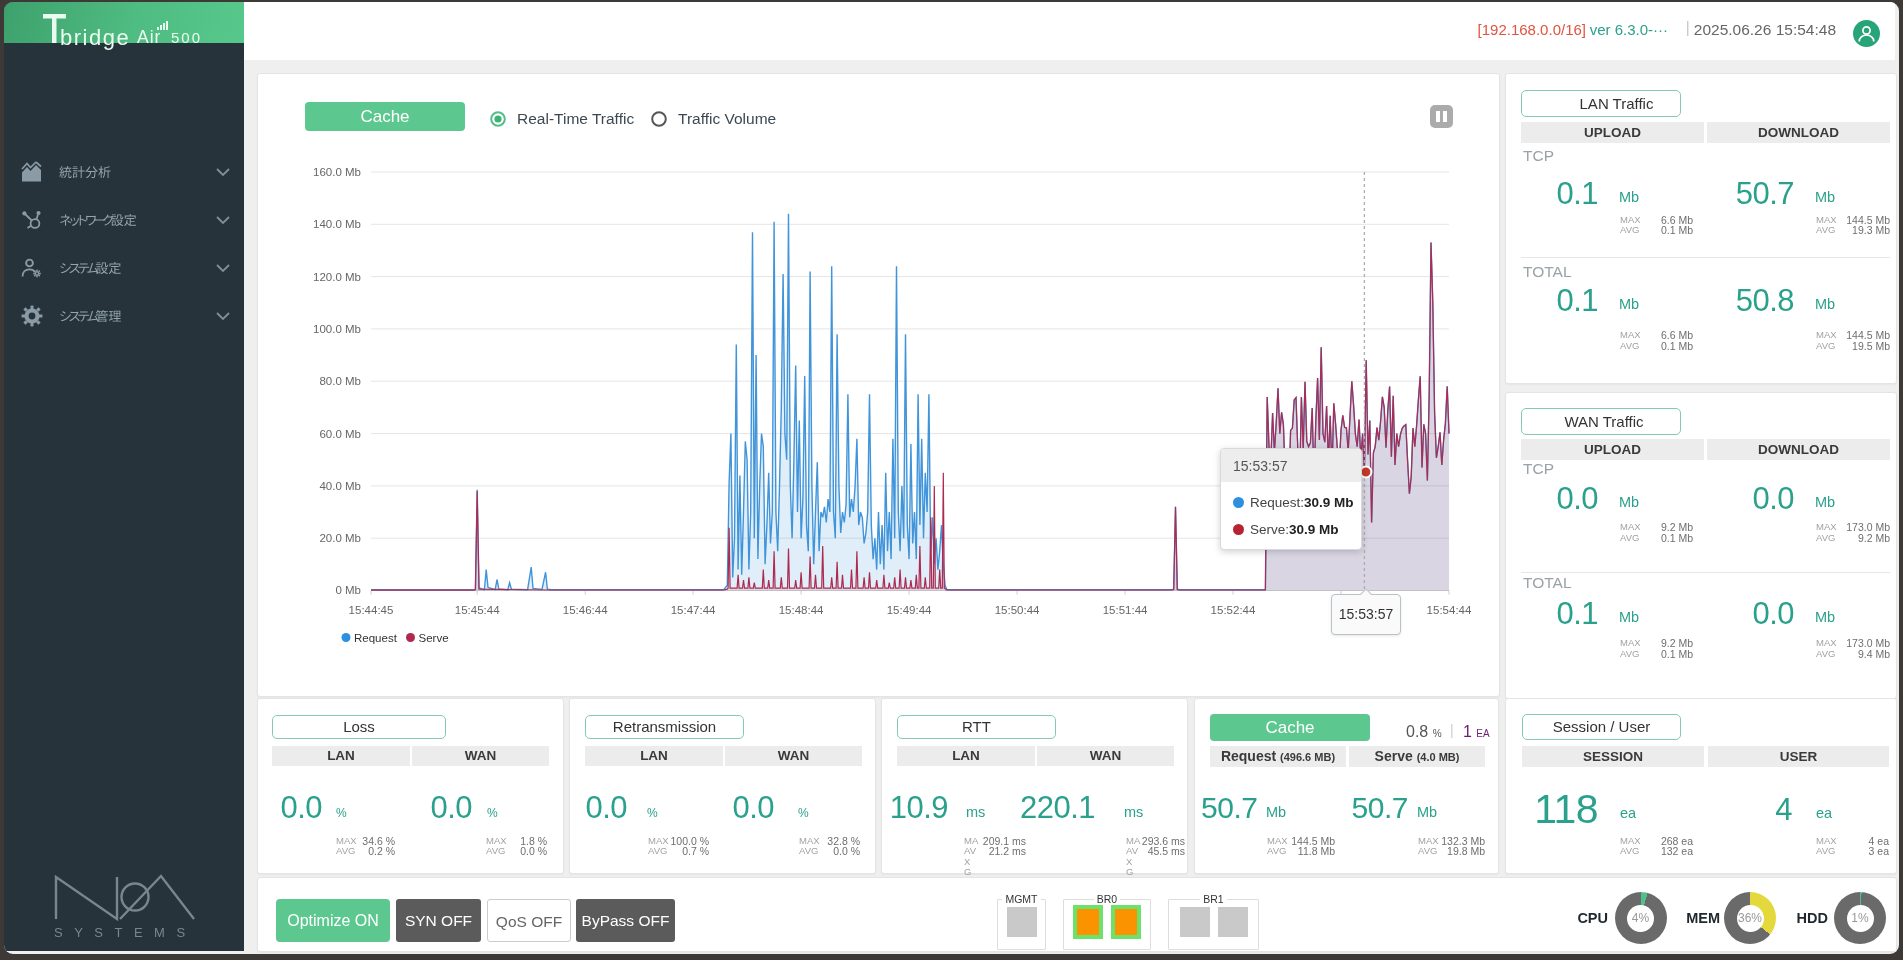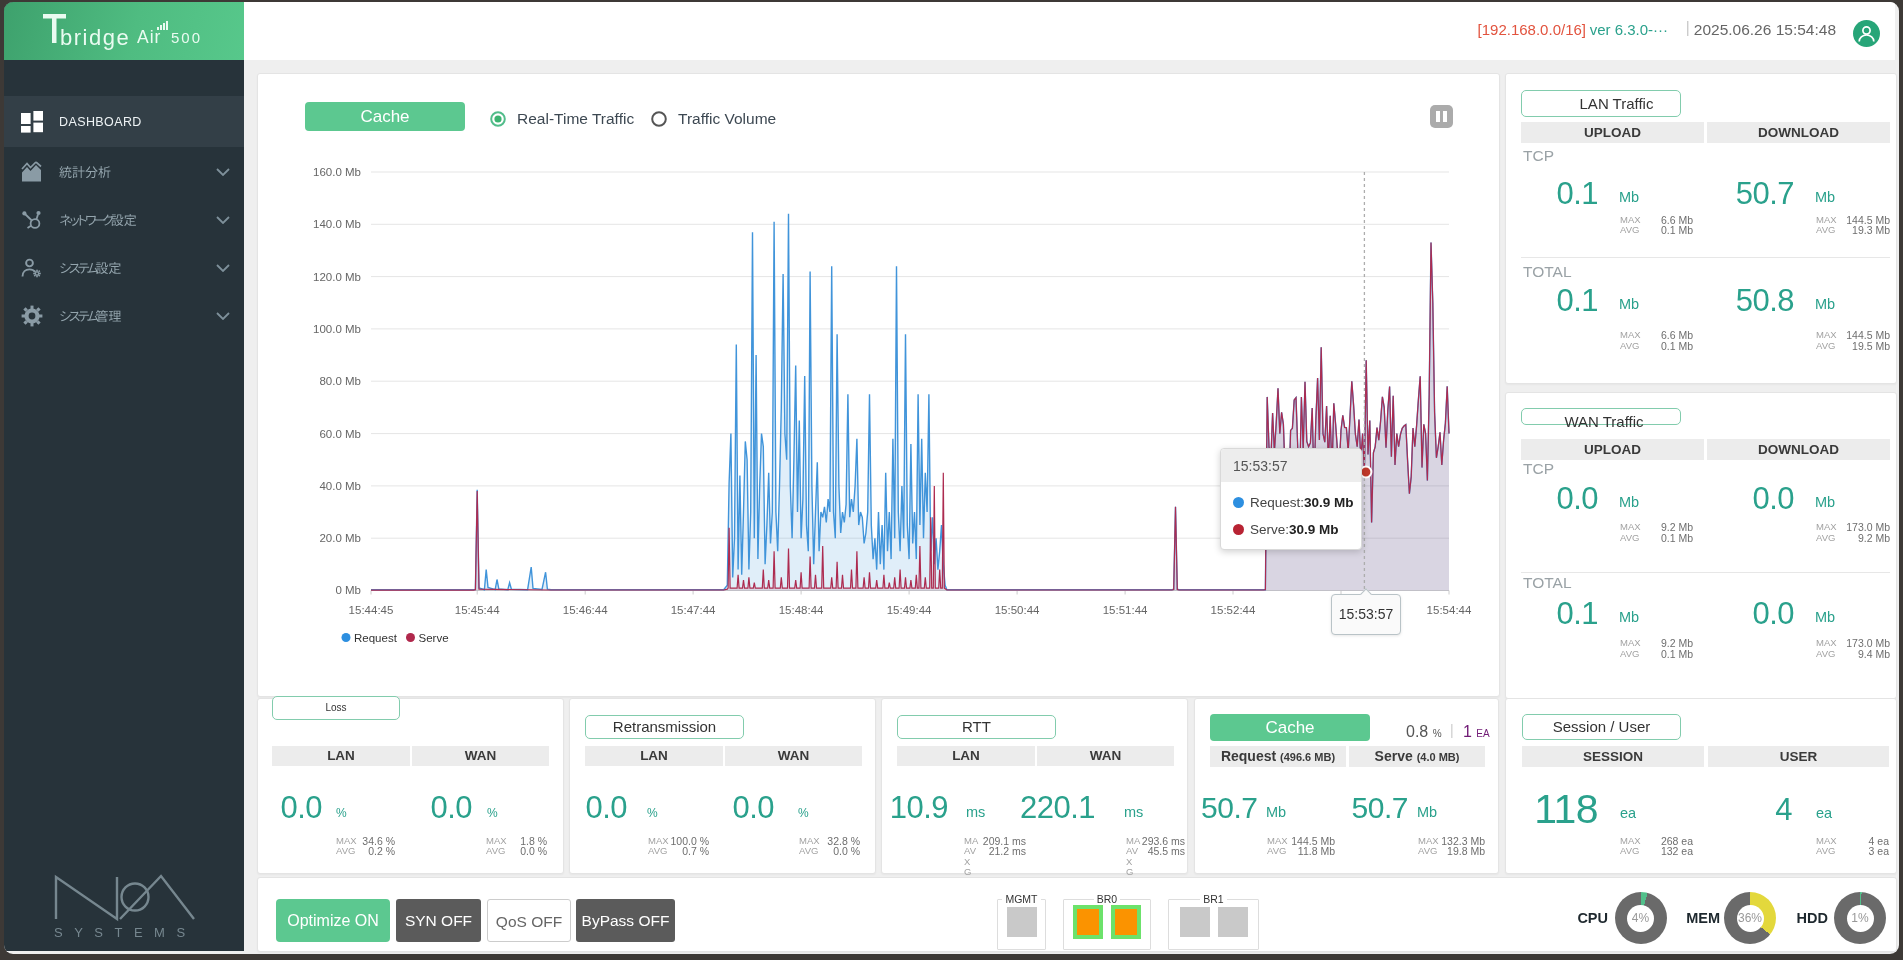--- a/index.html
+++ b/index.html
@@ -1,20 +1,20 @@
 <!DOCTYPE html>
 <html><head><meta charset="utf-8"><style>
 *{margin:0;padding:0;box-sizing:border-box;}
 html,body{width:1903px;height:960px;overflow:hidden;}
 body{position:relative;background:#3d3936;font-family:"Liberation Sans",sans-serif;}
 .abs{position:absolute;}
 #sheet{position:absolute;left:4px;top:2px;width:1895px;height:952px;background:#efefef;border-radius:9px;overflow:hidden;}
 #page{position:absolute;left:-4px;top:-2px;width:1903px;height:960px;}
 #sidebar{position:absolute;left:0;top:0;width:244px;height:951px;background:#27333a;}
-#logo{position:absolute;left:0;top:0;width:244px;height:60px;background:linear-gradient(105deg,#3da06c 0%,#4fbc81 55%,#57c88b 100%);border-radius:9px 0 0 0;}
+#logo{position:absolute;left:0;top:0;width:244px;height:43px;background:linear-gradient(105deg,#3da06c 0%,#4fbc81 55%,#57c88b 100%);border-radius:9px 0 0 0;}
 #topbar{position:absolute;left:244px;top:0;width:1651px;height:60px;background:#fff;}
 .mi{position:absolute;left:0;width:244px;height:49px;color:#94a5ad;font-size:13px;}
 .mi .txt{position:absolute;left:59px;top:50%;transform:translateY(-50%);}
 .mi .jtxt{position:absolute;left:59px;top:50%;transform:translateY(-50%);}
 .mi svg{position:absolute;left:21px;top:50%;transform:translateY(-50%);}
 .mi .chev{position:absolute;left:auto !important;right:14px;top:50%;transform:translateY(-50%);}
 .mi.active{background:#333f47;color:#eef3f5;}
 .card{position:absolute;background:#fff;border:1px solid #e4e4e4;border-radius:3px;box-shadow:0 1px 2px rgba(0,0,0,0.04);}
 .tbox{position:absolute;border:1px solid #82ccad;border-radius:5px;background:#fff;color:#333;font-size:15px;text-align:center;}
 .hdr{position:absolute;background:#ececec;color:#3a3a3a;font-size:13.5px;font-weight:700;text-align:center;}
@@ -58,31 +58,20 @@
 <text x="137" y="43" font-size="17.5" fill="#eafbf1" font-family="Liberation Sans,sans-serif" letter-spacing="1">Air</text>
 <g fill="#eafbf1">
 <rect x="157" y="27" width="2" height="3"></rect>
 <rect x="160" y="25" width="2" height="5"></rect>
 <rect x="163" y="23" width="2" height="7"></rect>
 <rect x="166" y="21" width="2" height="9"></rect>
 </g>
 <text x="171" y="43" font-size="15" fill="#eafbf1" font-family="Liberation Sans,sans-serif" letter-spacing="2">500</text>
 </svg>
 </div>
-<div class="mi active" style="top:96px;height:51px;">
-          <svg width="23" height="22" viewBox="0 0 23 22">
-            <g fill="#fff">
-<rect x="0" y="2" width="9.6" height="11"></rect>
-              <rect x="12.4" y="0" width="9.6" height="9.6"></rect>
-<rect x="0" y="15" width="9.6" height="6.6"></rect>
-              <rect x="12.4" y="11.6" width="9.6" height="9.6"></rect>
-            </g>
-          </svg>
-          <span class="txt" style="color:#eef3f5;font-size:12.5px;letter-spacing:0.4px;">DASHBOARD</span>
-        </div>
 <div class="mi" style="top:147px;">
           <svg width="21" height="21" viewBox="0 0 21 21">
 <path d="M1,20 V11 L6,5.5 9.5,9.5 15,3.5 20,8.5 V20 Z" fill="#8a9ba5"></path>
 <path d="M1,7.5 L6,2 9.5,6 15,0.5 20,5" fill="none" stroke="#8a9ba5" stroke-width="1.7"></path>
           </svg>
           <svg class="jtxt" width="52" height="18" viewBox="0 0 52 18">
             <g fill="#94a5ad" transform="translate(0,14) scale(0.013000,-0.013000)">
               <path transform="translate(0,0)" d="M717 346V23C717 -52 733 -74 802 -74C816 -74 874 -74 888 -74C948 -74 966 -39 973 91C953 96 923 107 908 120C905 11 902 -6 881 -6C868 -6 822 -6 813 -6C791 -6 788 -2 788 23V346ZM298 258C324 199 350 123 360 73L417 93C407 142 381 218 353 275ZM91 268C79 180 59 91 25 30C42 24 71 10 85 1C117 65 142 162 155 257ZM531 345C524 151 500 35 339 -28C355 -41 375 -66 383 -84C561 -10 594 126 603 345ZM402 451 408 381C526 389 693 400 855 413C872 384 887 357 897 335L961 371C931 435 860 531 798 602L740 570C765 541 790 508 813 475L568 460C595 513 623 581 648 640H945V708H702V840H626V708H398V640H562C544 581 516 508 490 455ZM34 392 41 324 198 334V-82H265V338L344 343C353 321 359 301 363 284L420 309C406 364 366 450 325 515L272 493C289 466 305 434 319 403L170 397C238 485 314 602 371 697L308 726C281 672 245 608 205 546C190 566 169 589 147 612C184 667 227 747 261 813L195 840C174 784 138 709 106 653L76 679L38 629C84 588 136 531 167 487C145 453 122 421 101 394Z"></path>
               <path transform="translate(1000,0)" d="M86 537V478H398V537ZM91 805V745H399V805ZM86 404V344H398V404ZM38 674V611H436V674ZM670 837V498H435V424H670V-80H745V424H971V498H745V837ZM84 269V-69H151V-23H395V269ZM151 206H328V39H151Z"></path>
               <path transform="translate(2000,0)" d="M324 820C262 665 151 527 23 442C41 428 74 399 88 383C213 478 331 628 404 797ZM673 822 601 793C676 644 803 482 914 392C928 413 956 442 977 458C867 535 738 687 673 822ZM187 462V389H392C370 219 314 59 76 -19C93 -35 115 -65 125 -85C382 8 446 190 473 389H732C720 135 705 35 679 9C669 -1 657 -4 637 -4C613 -4 552 -3 486 3C500 -18 509 -50 511 -72C574 -76 636 -77 670 -74C704 -71 727 -64 747 -38C782 0 796 115 811 426C812 436 812 462 812 462Z"></path>
@@ -307,21 +296,21 @@
 <div class="unit" style="left:1815px;top:296.9px;font-size:14.5px;line-height:14.5px;">Mb</div>
 <div class="mrow" style="left:1816px;top:329.0px;width:74px;height:10.5px;">
         <span class="ml">MAX</span>
         <span class="mv">144.5 Mb</span>
       </div>
 <div class="mrow" style="left:1816px;top:339.5px;width:74px;height:10.5px;">
         <span class="ml">AVG</span>
         <span class="mv">19.5 Mb</span>
       </div>
 <div class="card" style="left:1505px;top:392px;width:392px;height:307px;"></div>
-<div class="tbox" style="left:1521px;top:408px;width:160px;height:17px;line-height:25px;font-size:15px;padding-left:6px;">WAN Traffic</div>
+<div class="tbox" style="left:1521px;top:408px;width:160px;height:27px;line-height:25px;font-size:15px;padding-left:6px;">WAN Traffic</div>
 <div class="hdr" style="left:1521px;top:439px;width:183px;height:21px;line-height:21px;font-size:13.5px;">UPLOAD</div>
 <div class="hdr" style="left:1707px;top:439px;width:183px;height:21px;line-height:21px;font-size:13.5px;">DOWNLOAD</div>
 <div class="sec" style="left:1523px;top:461.1px;font-size:15.5px;line-height:15.5px;color:#9aa2a6;">TCP</div>
 <div class="big" style="left:1478px;top:482.5px;width:120px;font-size:31px;line-height:31px;">0.0</div>
 <div class="unit" style="left:1619px;top:494.9px;font-size:14.5px;line-height:14.5px;">Mb</div>
 <div class="mrow" style="left:1620px;top:521.0px;width:73px;height:10.5px;">
         <span class="ml">MAX</span>
         <span class="mv">9.2 Mb</span>
       </div>
 <div class="mrow" style="left:1620px;top:531.5px;width:73px;height:10.5px;">
@@ -354,21 +343,21 @@
 <div class="unit" style="left:1815px;top:610.0px;font-size:14.5px;line-height:14.5px;">Mb</div>
 <div class="mrow" style="left:1816px;top:637.0px;width:74px;height:10.5px;">
         <span class="ml">MAX</span>
         <span class="mv">173.0 Mb</span>
       </div>
 <div class="mrow" style="left:1816px;top:647.5px;width:74px;height:10.5px;">
         <span class="ml">AVG</span>
         <span class="mv">9.4 Mb</span>
       </div>
 <div class="card" style="left:257px;top:698px;width:307px;height:176px;"></div>
-<div class="tbox" style="left:272px;top:696px;width:128px;height:24px;line-height:22px;font-size:10px;">Loss</div>
+<div class="tbox" style="left:272px;top:715px;width:174px;height:24px;line-height:22px;font-size:15px;">Loss</div>
 <div class="hdr" style="left:272px;top:746px;width:138px;height:20px;line-height:20px;font-size:13.5px;">LAN</div>
 <div class="hdr" style="left:412px;top:746px;width:137px;height:20px;line-height:20px;font-size:13.5px;">WAN</div>
 <div class="big" style="left:242px;top:792.0px;width:80px;font-size:31px;line-height:31px;">0.0</div>
 <div class="unit" style="left:336px;top:806.7px;font-size:12px;line-height:12px;">%</div>
 <div class="mrow" style="left:336px;top:834.5px;width:59px;height:10.5px;">
         <span class="ml">MAX</span>
         <span class="mv">34.6 %</span>
       </div>
 <div class="mrow" style="left:336px;top:845.0px;width:59px;height:10.5px;">
         <span class="ml">AVG</span>

